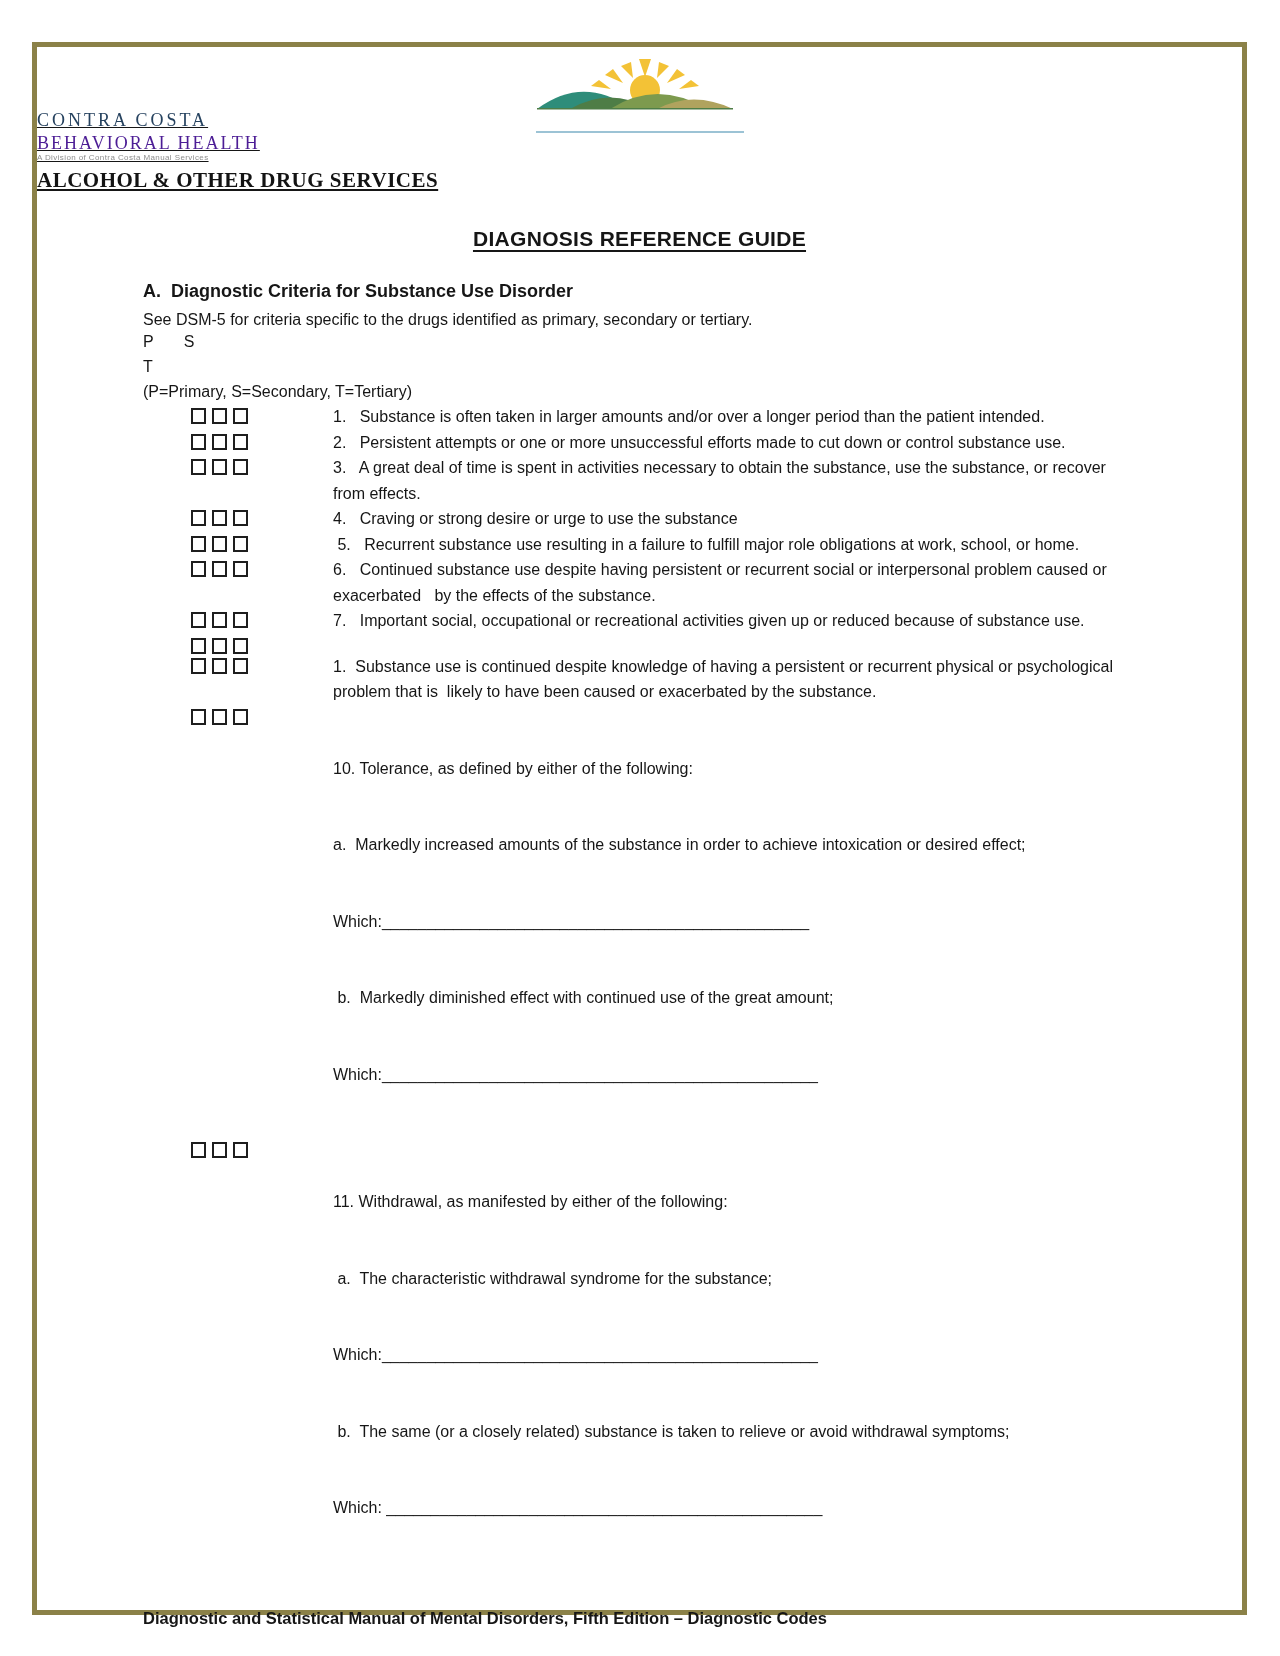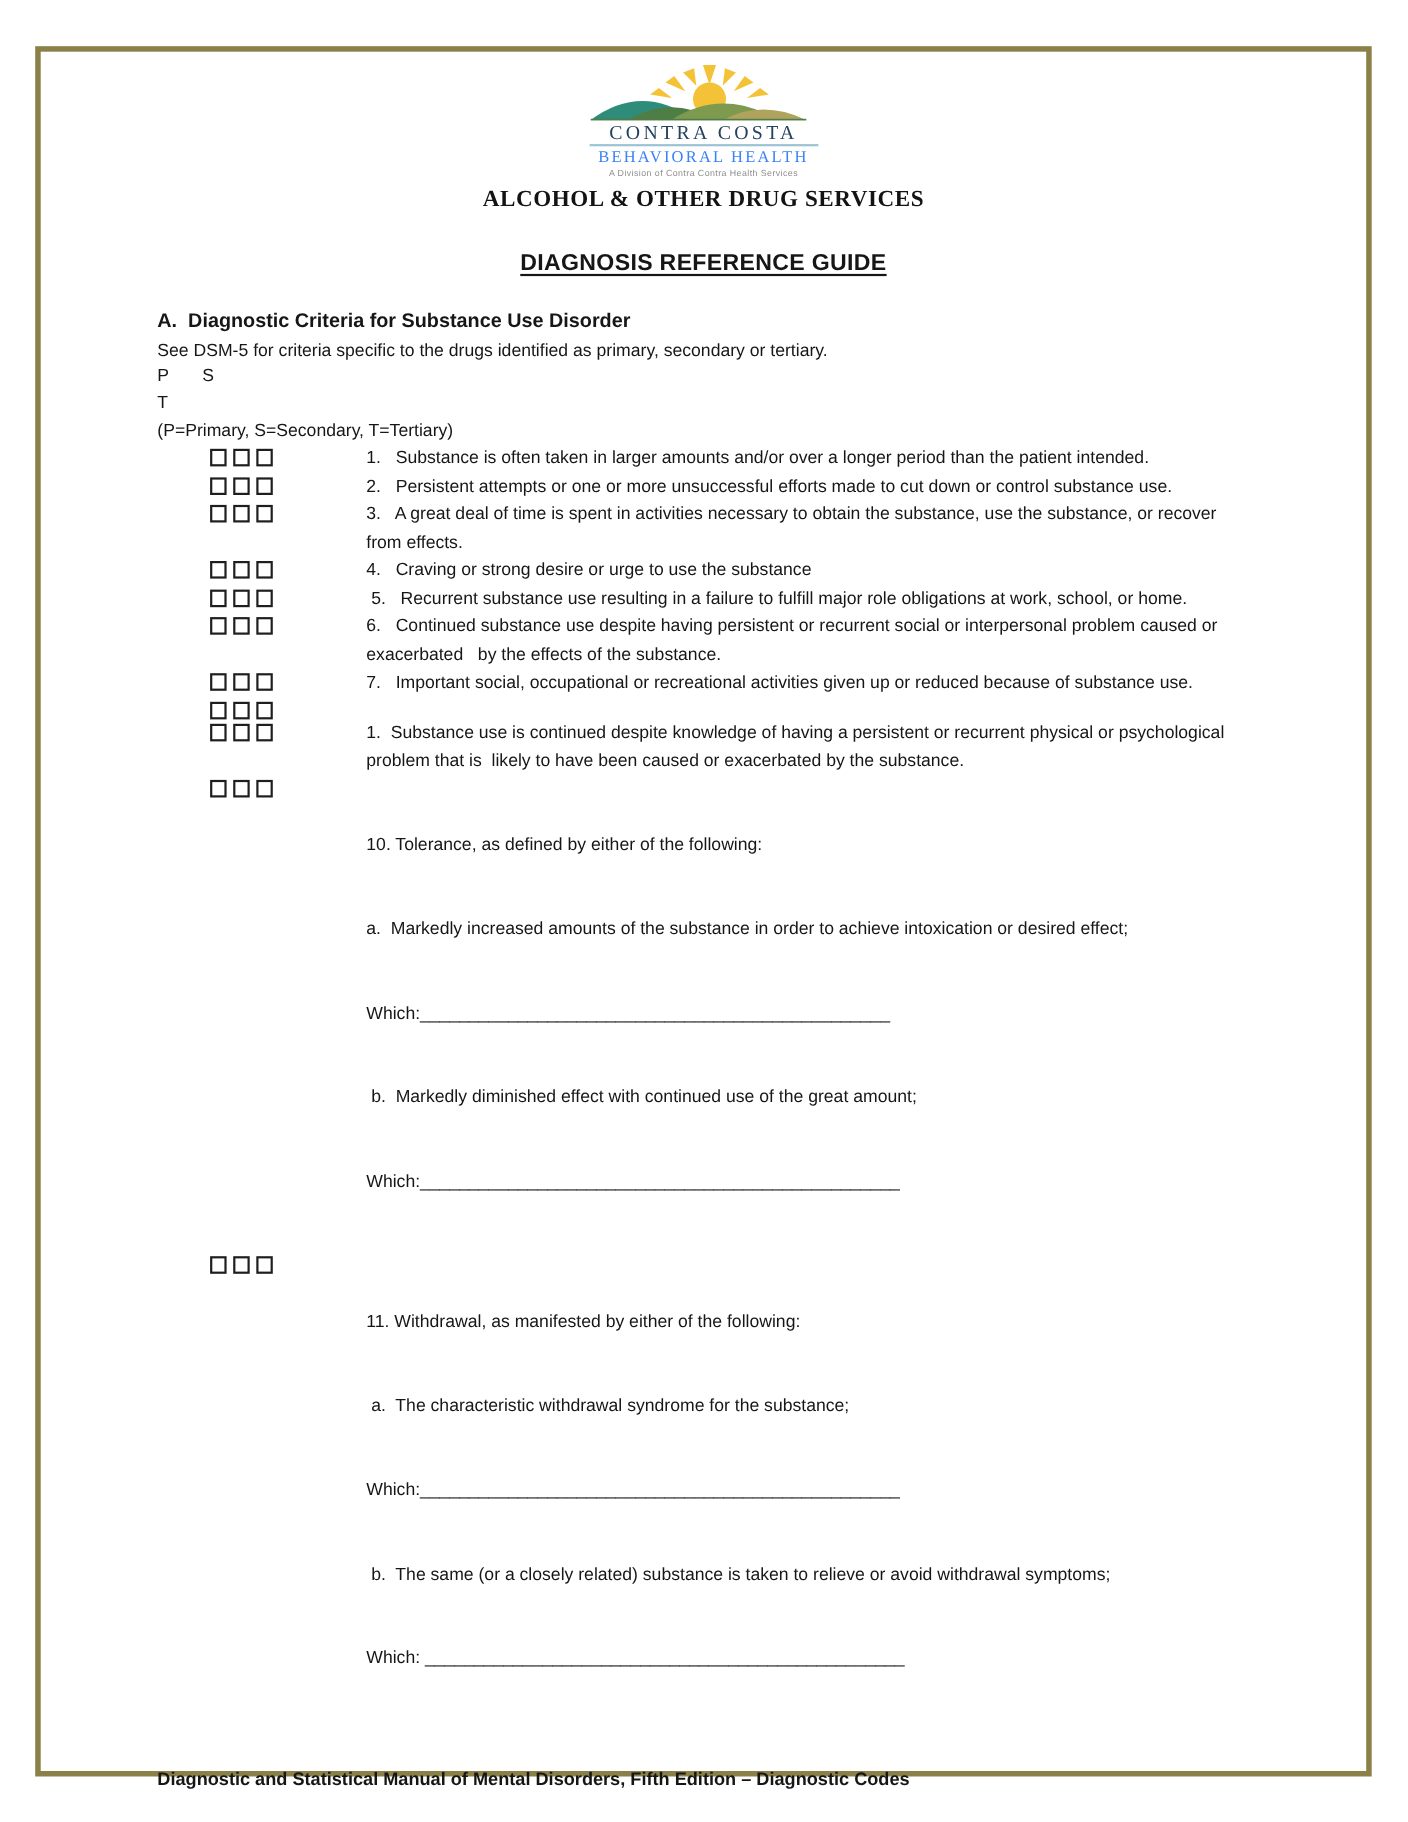--- a/index.html
+++ b/index.html
@@ -7,30 +7,30 @@
   body { position:relative; font-family:"Liberation Sans","DejaVu Sans",sans-serif; color:#161616; }
 
   .frame {
     position:absolute; left:32px; top:42px;
     width:1215px; height:1573px;
     border:5px solid #8b8148;
     background:#fff;
   }
 
   
-  .header { margin-top:12px; text-align:center; }
+  .header { margin-top:12px; text-align:left;text-decoration:underline; }
   .logo-art { display:block; margin:0 auto; }
   .logo-line1 {
     font-family:"Liberation Serif","DejaVu Serif",serif;
     font-size:18px; letter-spacing:3px; color:#26425f; line-height:19px;
   }
   .logo-divider { width:208px; height:2px; background:#9cc3d5; margin:1px auto 1px auto; }
   .logo-line2 {
     font-family:"Liberation Serif","DejaVu Serif",serif;
-    font-size:15px; letter-spacing:2px; color:#3b82f6; line-height:19px;
+    font-size:18px; letter-spacing:2px; color:#4c1d95; line-height:19px;
   }
   .logo-tagline { font-size:8px; color:#8d8d8d; line-height:10px; letter-spacing:0.4px; }
   .dept {
     margin-top:5px;
     font-family:"Liberation Serif","DejaVu Serif",serif;
     font-weight:bold; font-size:21px; color:#131313; letter-spacing:0.5px;
   }
 
   
   .doc-title {
@@ -92,21 +92,21 @@
 
       <path d="M12,50 Q58,16 105,49 L12,50 Z" fill="#2e8d7a"></path>
       <path d="M45,50 Q85,27 125,50 Z" fill="#4e7d46"></path>
       <path d="M85,50 Q132,20 182,50 Z" fill="#7d9a4e"></path>
       <path d="M132,50 Q168,31 208,50 Z" fill="#b0a35e"></path>
       <rect x="12" y="49" width="196" height="1.5" fill="#4e7d46"></rect>
     </svg>
     <div class="logo-line1">CONTRA COSTA</div>
     <div class="logo-divider"></div>
     <div class="logo-line2">BEHAVIORAL HEALTH</div>
-    <div class="logo-tagline">A Division of Contra Contra Health Services</div>
+    <div class="logo-tagline">A Division of Contra Costa Manual Services</div>
     <div class="dept">ALCOHOL &amp; OTHER DRUG SERVICES</div>
   </div>
 
   <div class="doc-title">DIAGNOSIS REFERENCE GUIDE</div>
 
   <div class="body-col">
 
     <div class="sec-a-heading">A.  Diagnostic Criteria for Substance Use Disorder</div>
     <div class="sec-a-sub">See DSM-5 for criteria specific to the drugs identified as primary, secondary or tertiary.</div>
 

